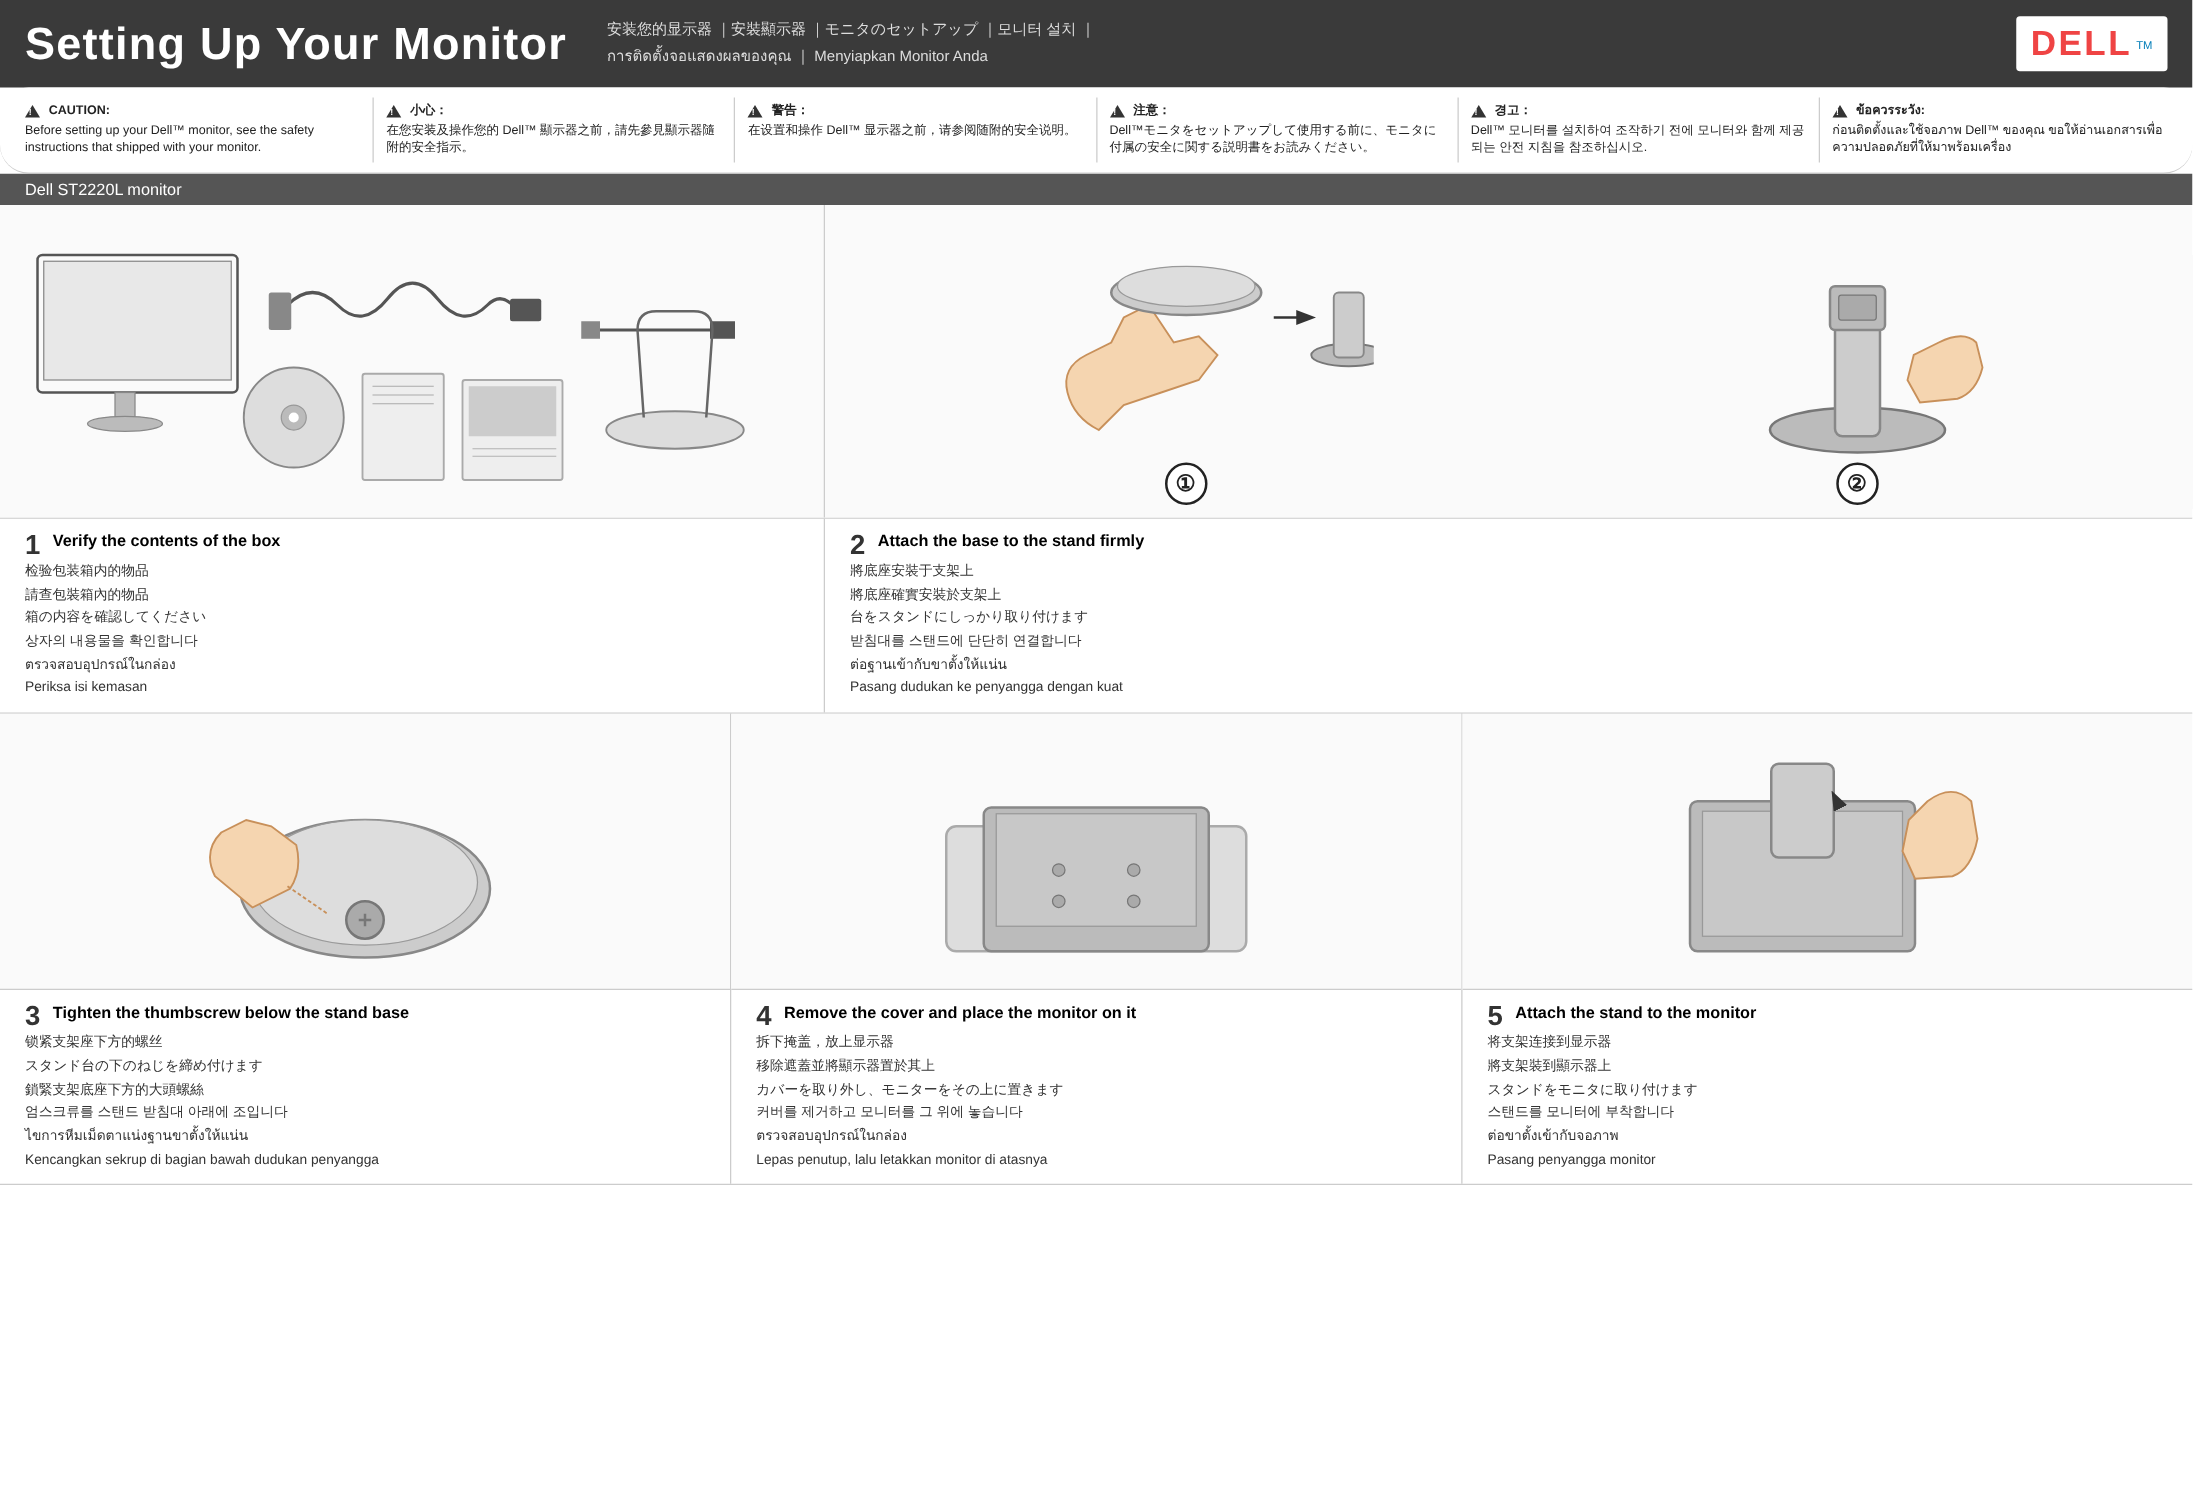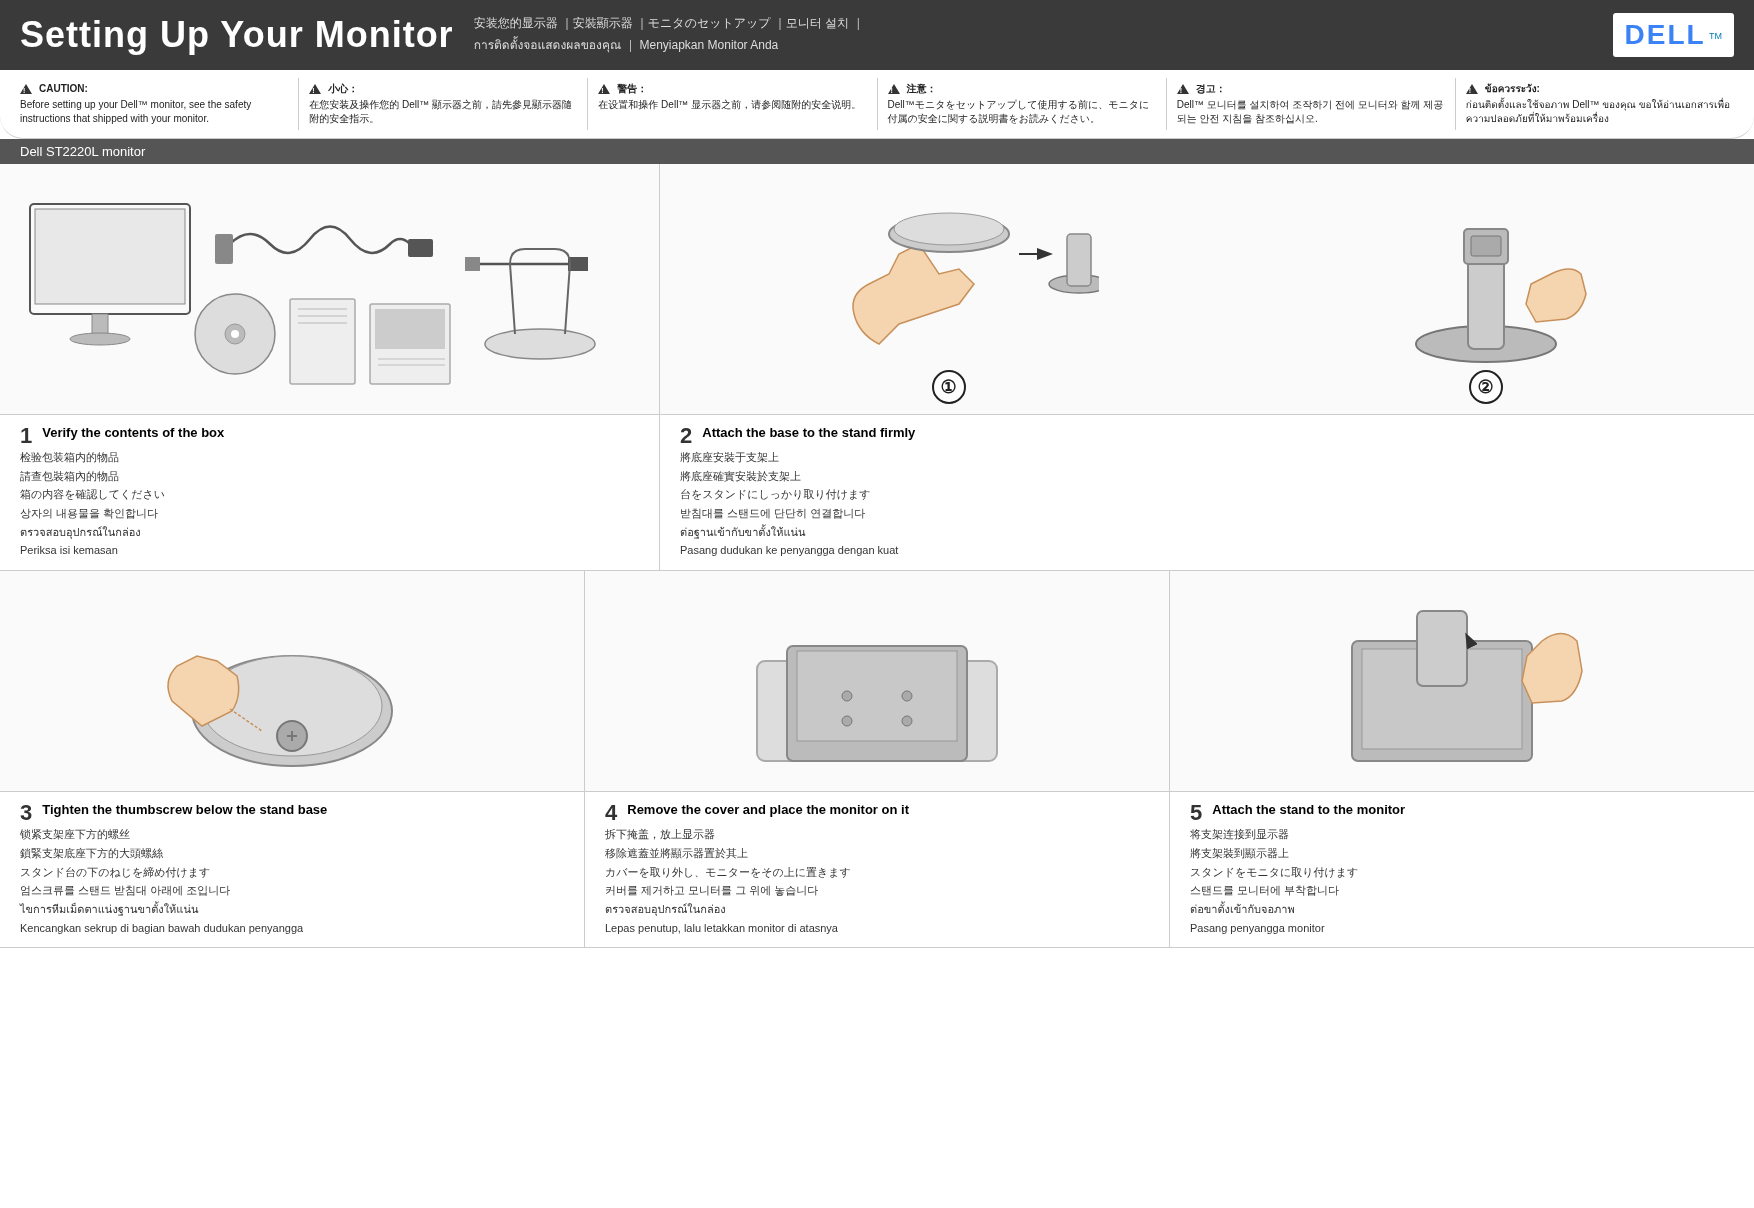--- a/index.html
+++ b/index.html
@@ -19,39 +19,39 @@
       display: flex;
       align-items: center;
       padding: 8px 20px;
       min-height: 70px;
     }
     .header-title {
       font-size: 36px;
       font-weight: bold;
       color: #fff;
       letter-spacing: 1px;
-      margin-right: 20px;
+      margin-right: 32px;
       white-space: nowrap;
     }
     .header-subtitle {
       font-size: 12px;
       color: #ddd;
       line-height: 1.8;
       flex: 1;
     }
     .dell-logo {
       margin-left: auto;
       background: #fff;
       padding: 6px 12px;
       border-radius: 3px;
     }
     .dell-logo-text {
       font-size: 28px;
       font-weight: bold;
-      color: #3b82f6;
+      color: #ef4444;
       letter-spacing: 2px;
     }
 
     
     .caution-bar {
       display: flex;
       padding: 8px 10px;
       border-bottom: 1px solid #ccc;
       gap: 0;
       background: #fff;
@@ -394,22 +394,22 @@
         <path d="M 30,120 Q 20,100 35,85 L 55,75 L 75,80 L 95,95 Q 100,115 90,130 L 60,145 Z" fill="#f5d5b0" stroke="#c8905a" stroke-width="1.5"></path>
 
         <path d="M 88,128 L 120,150" stroke="#c8905a" stroke-width="1.5" stroke-dasharray="3,2"></path>
       </svg>
     </div>
     <div class="bottom-step-info">
       <span class="step-number">3</span>
       <span class="step-heading">Tighten the thumbscrew below the stand base</span>
       <div class="step-translations">
         <div>锁紧支架座下方的螺丝</div>
+        <div>スタンド台の下のねじを締め付けます</div>
         <div>鎖緊支架底座下方的大頭螺絲</div>
-        <div>スタンド台の下のねじを締め付けます</div>
         <div>엄스크류를 스탠드 받침대 아래에 조입니다</div>
         <div>ไขการหีมเม็ดตาแน่งฐานขาตั้งให้แน่น</div>
         <div>Kencangkan sekrup di bagian bawah dudukan penyangga</div>
       </div>
     </div>
   </div>
 
   <div class="bottom-step">
     <div class="bottom-step-img">
       <svg width="300" height="200" viewBox="0 0 300 200">

